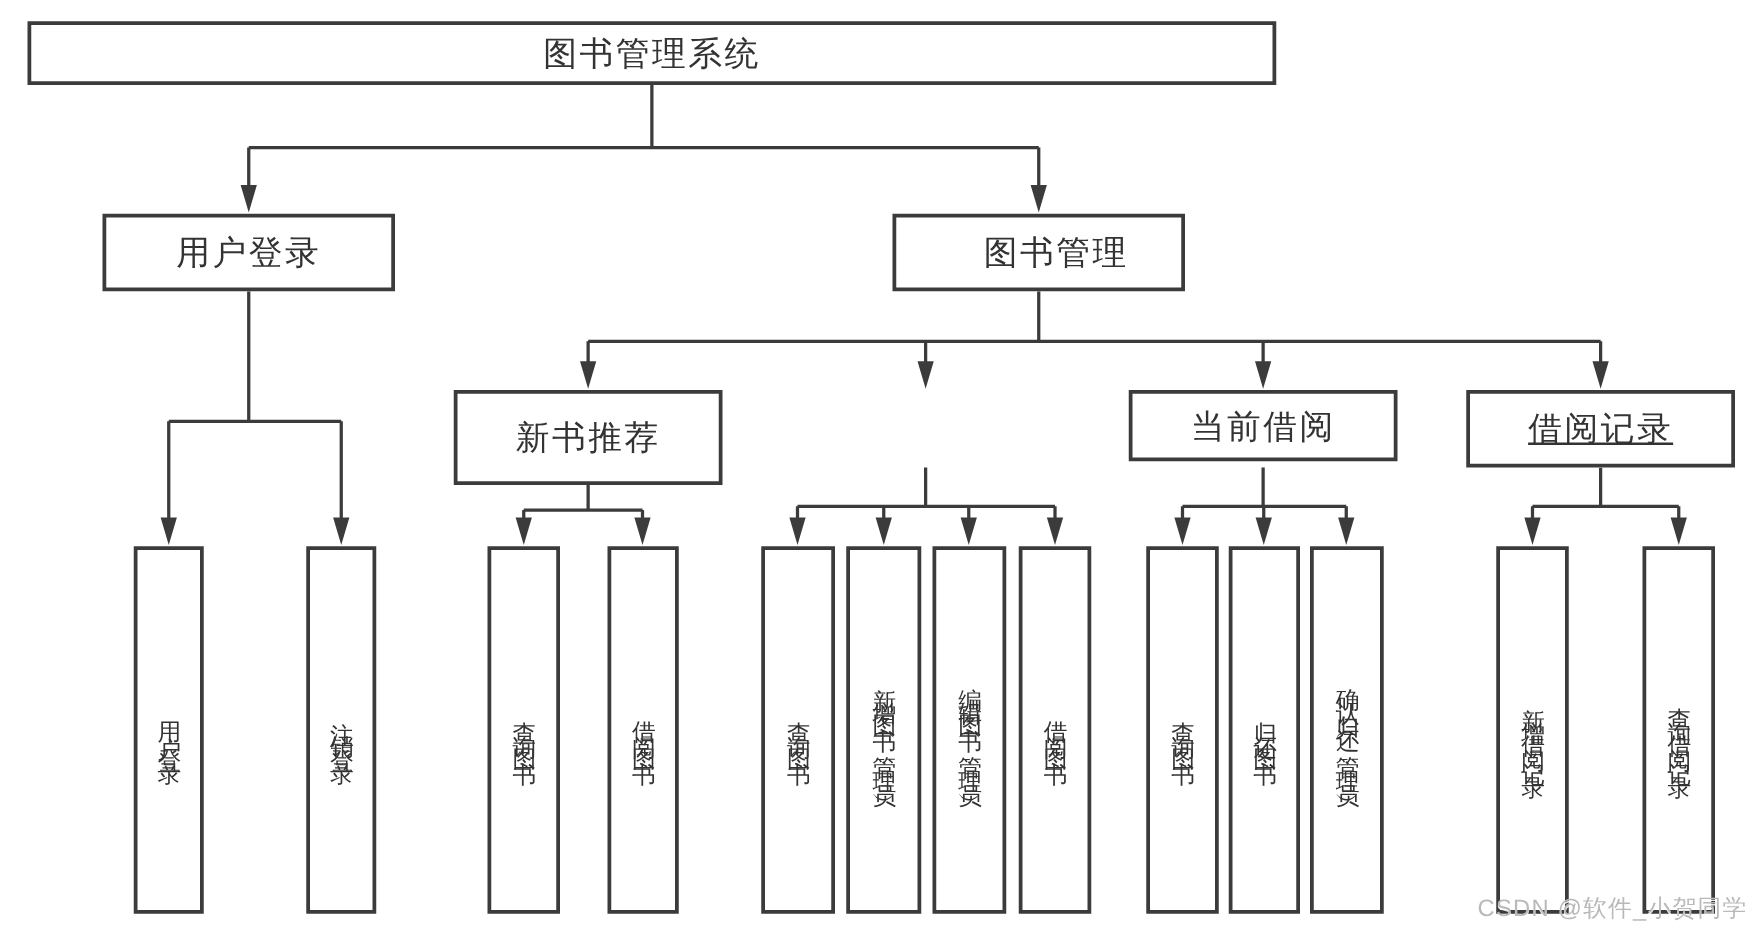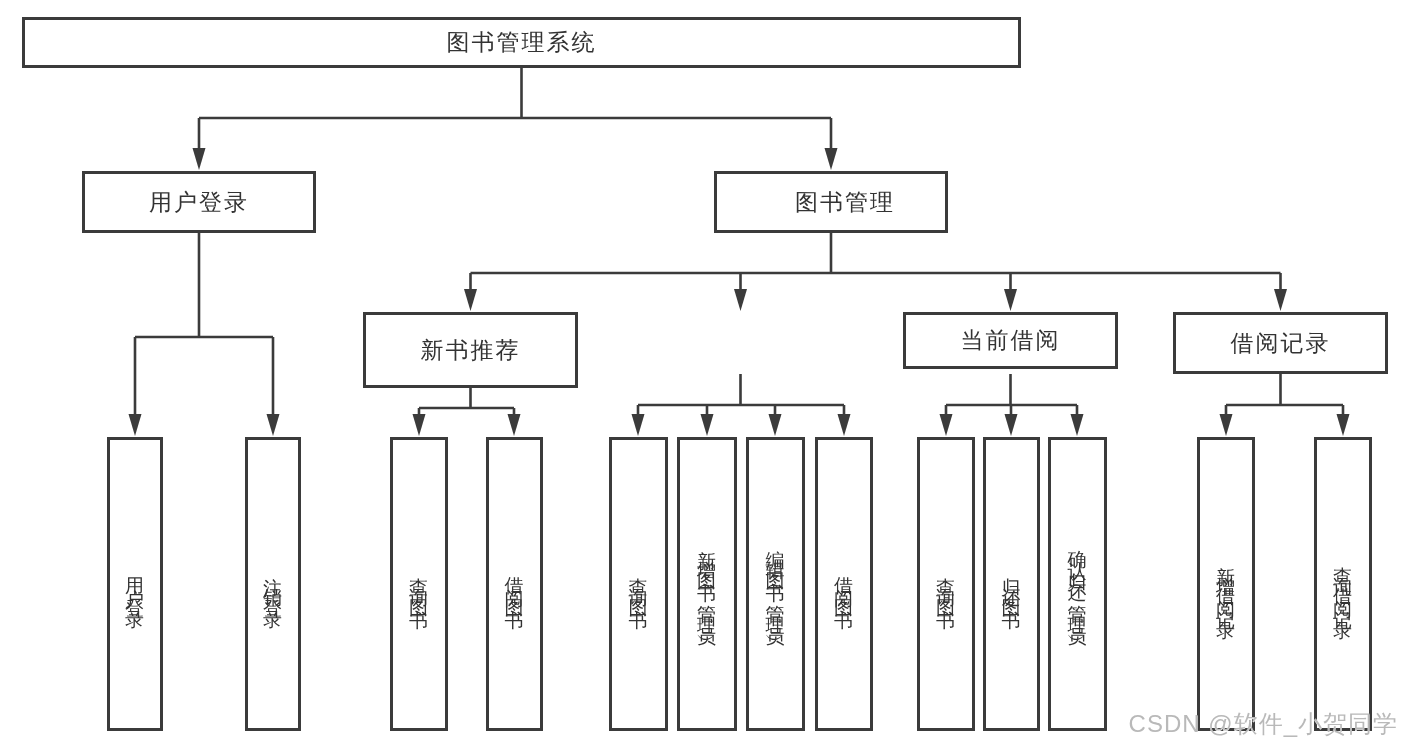--- a/index.html
+++ b/index.html
@@ -31,57 +31,57 @@
   }
   .node{
     position:absolute;
     box-sizing:border-box;
     border:3px solid var(--boxborder);
     background:var(--bg);
     display:flex;align-items:center;justify-content:center;
     color:var(--text);
   }
   .node.h span{
-    font-size:23px;
+    font-size:27px;
     letter-spacing:2px;
     white-space:nowrap;
   }
   .node.v span{
     writing-mode:vertical-rl;
     text-orientation:mixed;
     font-size:19px;
     letter-spacing:11px;
     line-height:1;
     white-space:nowrap;
   }
   
   .n-root        {left:22px;  top:17px;  width:999px; height:51px;}
   .n-user-login  {left:82px;  top:171px; width:234px; height:62px;}
   .n-book-mgmt   {left:714px; top:171px; width:234px; height:62px;padding-left:28px;}
   .n-new-book    {left:363px; top:312px; width:215px; height:76px;}
   .n-book-borrow {left:633px; top:312px; width:215px; height:62px;}
   .n-cur-borrow  {left:903px; top:312px; width:215px; height:57px;}
-  .n-borrow-rec  {left:1173px;top:312px; width:215px; height:62px;}
+  .n-borrow-rec  {left:1173px;top:312px; width:215px; height:62px;text-decoration:underline;}
   .n-leaf-user-login  {left:107px; top:437px; width:56px; height:294px;}
   .n-leaf-logout      {left:245px; top:437px; width:56px; height:294px;}
   .n-leaf-query1      {left:390px; top:437px; width:58px; height:294px;}
   .n-leaf-borrow1     {left:486px; top:437px; width:57px; height:294px;}
   .n-leaf-query2      {left:609px; top:437px; width:59px; height:294px;}
   .n-leaf-add-book    {left:677px; top:437px; width:60px; height:294px;}
   .n-leaf-edit-book   {left:746px; top:437px; width:59px; height:294px;}
   .n-leaf-borrow2     {left:815px; top:437px; width:58px; height:294px;}
   .n-leaf-query3      {left:917px; top:437px; width:58px; height:294px;}
   .n-leaf-return      {left:983px; top:437px; width:57px; height:294px;}
   .n-leaf-confirm     {left:1048px;top:437px; width:59px; height:294px;}
   .n-leaf-add-rec     {left:1197px;top:437px; width:58px; height:294px;}
   .n-leaf-query-rec   {left:1314px;top:437px; width:58px; height:294px;}
   .watermark{
     position:absolute;
     right:7px;bottom:7px;
-    font-size:24px;
+    font-size:19px;
     color:var(--watermark);
     letter-spacing:1px;
     text-shadow:0 1px 0 rgba(255,255,255,.9);
     white-space:nowrap;
     text-align:center;
   }
 </style>
 </head>
 <body>
 

